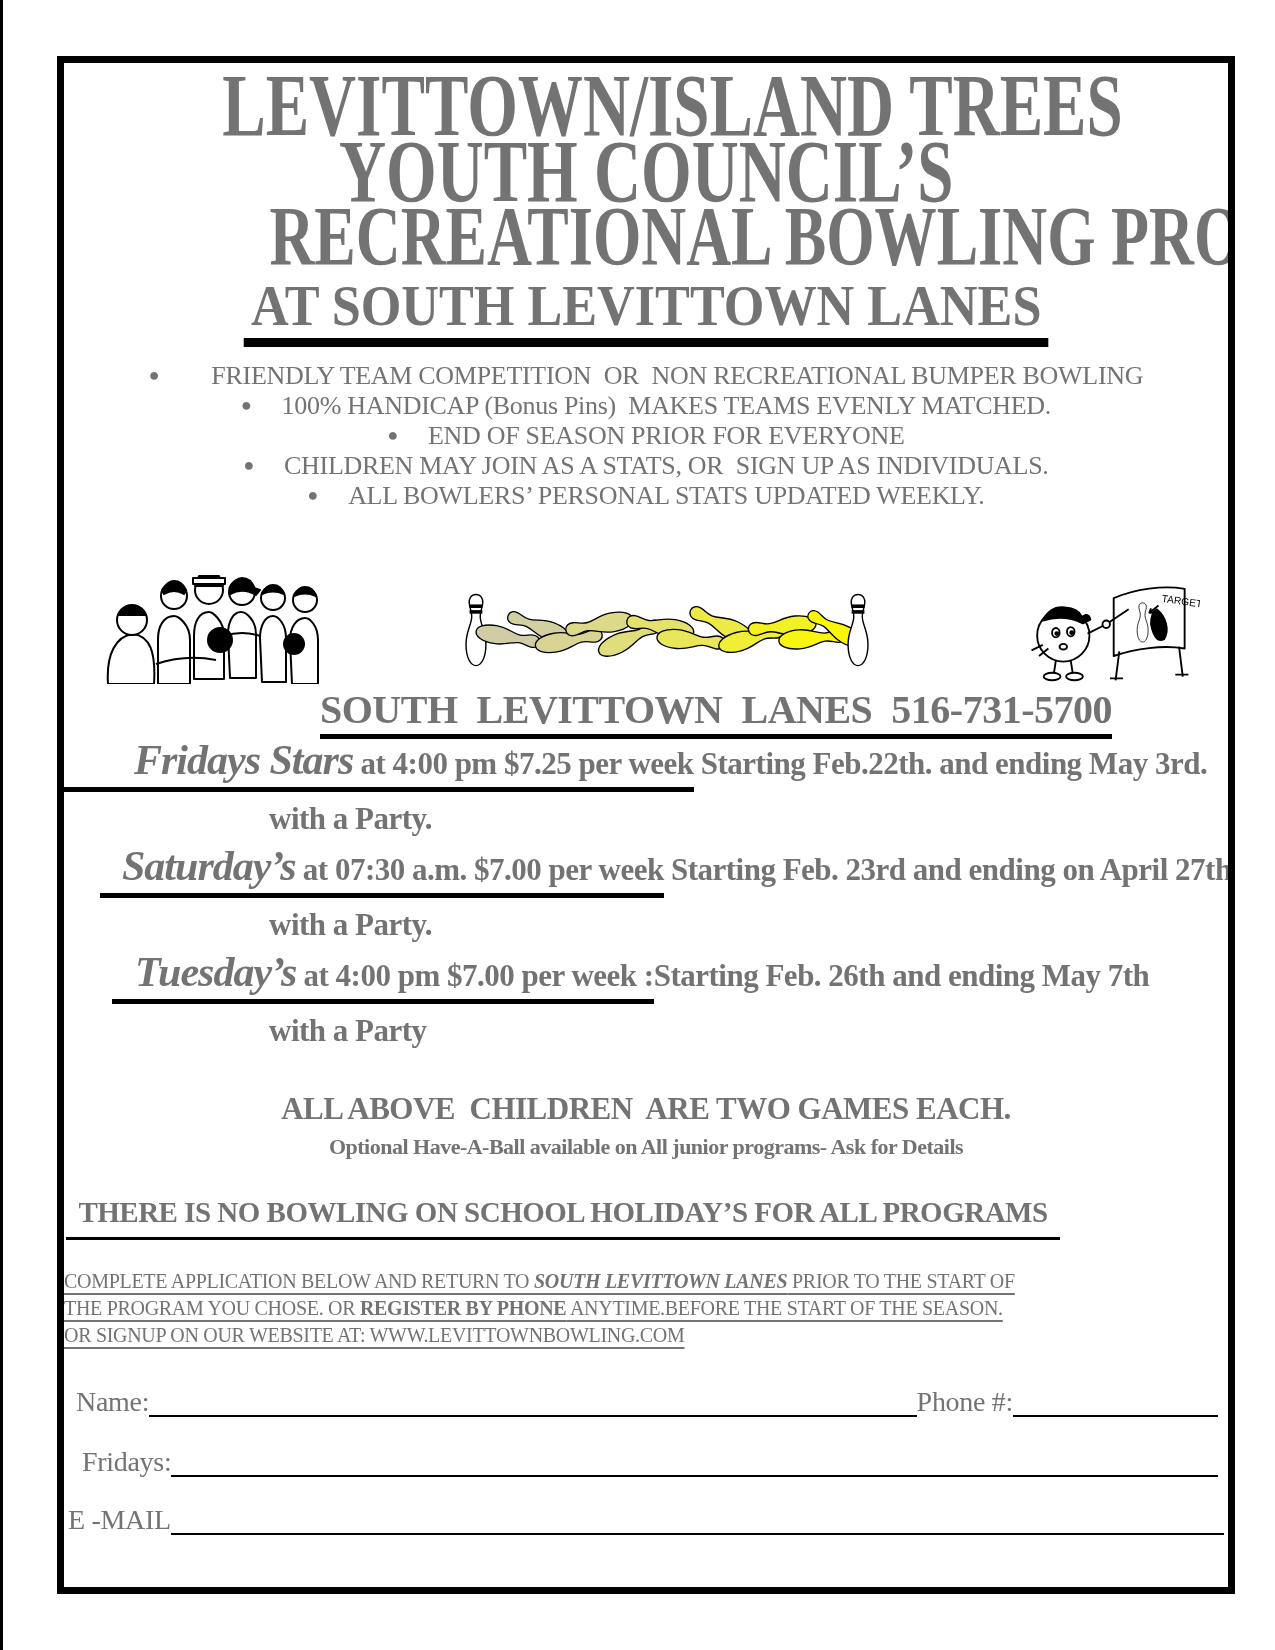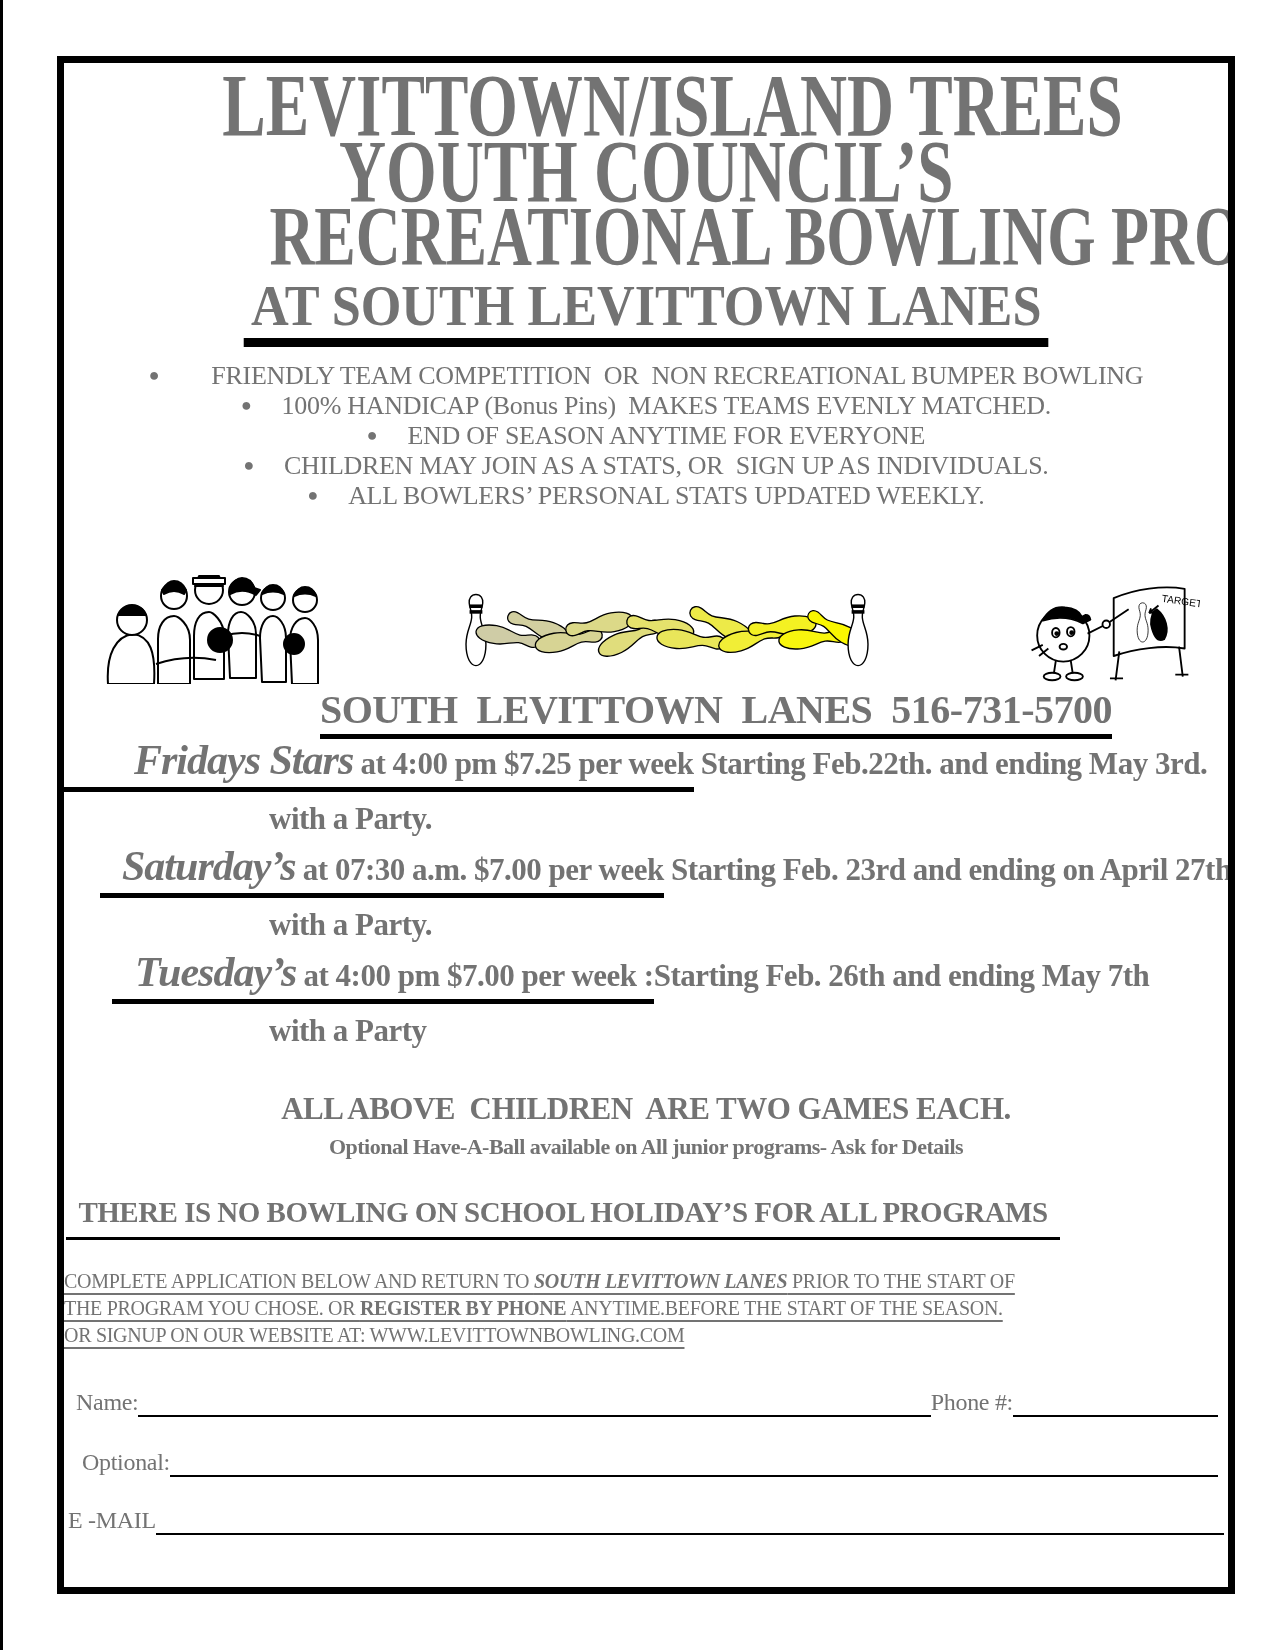--- a/index.html
+++ b/index.html
@@ -51,21 +51,21 @@
   .holiday-wrap{border-bottom:3px solid #000;margin:30px 168px 0 2px;padding-bottom:8px;
                 text-align:center;font-weight:bold;font-size:29px;letter-spacing:-0.5px;}
 
   
   .app-note{text-align:left;font-size:20px;line-height:27px;margin-top:28px;letter-spacing:-0.3px;}
   .app-note .u{text-decoration:underline;text-decoration-thickness:2px;text-underline-offset:5px;}
   .em-bi{font-weight:bold;font-style:italic;}
   .em-b{font-weight:bold;}
 
   
-  .form-row{display:flex;align-items:center;font-size:24px;line-height:30px;letter-spacing:-0.3px;}
+  .form-row{display:flex;align-items:center;font-size:28px;line-height:30px;letter-spacing:-0.3px;}
   .form-row .lbl{white-space:nowrap;}
   .fill{border-bottom:2px solid #000;height:28px;}
   .grow{flex:1;}
   .row-name{margin:38px 10px 0 12px;}
   .row-addr{margin:30px 10px 0 18px;}
   .row-mail{margin:28px 4px 0 4px;}
   .phone-fill{width:205px;}
 
   svg{display:block;}
   .art{flex:0 0 auto;}
@@ -82,21 +82,21 @@
       <div class="title-block">
         <div class="t1"><span class="squeeze">LEVITTOWN/ISLAND TREES</span></div>
         <div class="t1"><span class="squeeze">YOUTH COUNCIL’S</span></div>
         <div class="t3"><span class="squeeze">RECREATIONAL BOWLING PROGRAM</span></div>
         <div class="t4"><span class="squeeze2"><span class="sub-underline">AT  SOUTH LEVITTOWN LANES</span></span></div>
       </div>
 
       <div class="bullets">
         <div class="bullet-line"><span class="dot wide">●</span><span>FRIENDLY TEAM COMPETITION  OR  NON RECREATIONAL BUMPER BOWLING</span></div>
         <div class="bullet-line"><span class="dot">●</span><span>100% HANDICAP (Bonus Pins)  MAKES TEAMS EVENLY MATCHED.</span></div>
-        <div class="bullet-line"><span class="dot">●</span><span>END OF SEASON ANYTIME FOR EVERYONE</span></div>
+        <div class="bullet-line"><span class="dot">●</span><span>END OF SEASON PRIOR FOR EVERYONE</span></div>
         <div class="bullet-line"><span class="dot">●</span><span>CHILDREN MAY JOIN AS A STATS, OR  SIGN UP AS INDIVIDUALS.</span></div>
         <div class="bullet-line"><span class="dot">●</span><span>ALL BOWLERS’ PERSONAL STATS UPDATED WEEKLY.</span></div>
       </div>
 
       <div class="art-row">
 
         <svg class="art" width="230" height="140" viewBox="0 0 230 140">
           <g stroke="#000" stroke-width="2" fill="#fff" stroke-linejoin="round">
             <path d="M10 140 C8 110 18 92 35 90 C52 92 58 108 56 140 Z"></path>
             <circle cx="34" cy="76" r="15"></circle>
@@ -211,21 +211,21 @@
       </div>
 
       <div class="form-row row-name">
         <span class="lbl">Name:</span>
         <span class="fill grow"></span>
         <span class="lbl">Phone #:</span>
         <span class="fill phone-fill"></span>
       </div>
 
       <div class="form-row row-addr">
-        <span class="lbl">Optional:</span>
+        <span class="lbl">Fridays:</span>
         <span class="fill grow"></span>
       </div>
 
       <div class="form-row row-mail">
         <span class="lbl">E -MAIL</span>
         <span class="fill grow"></span>
       </div>
 
     </div>
   </div>

